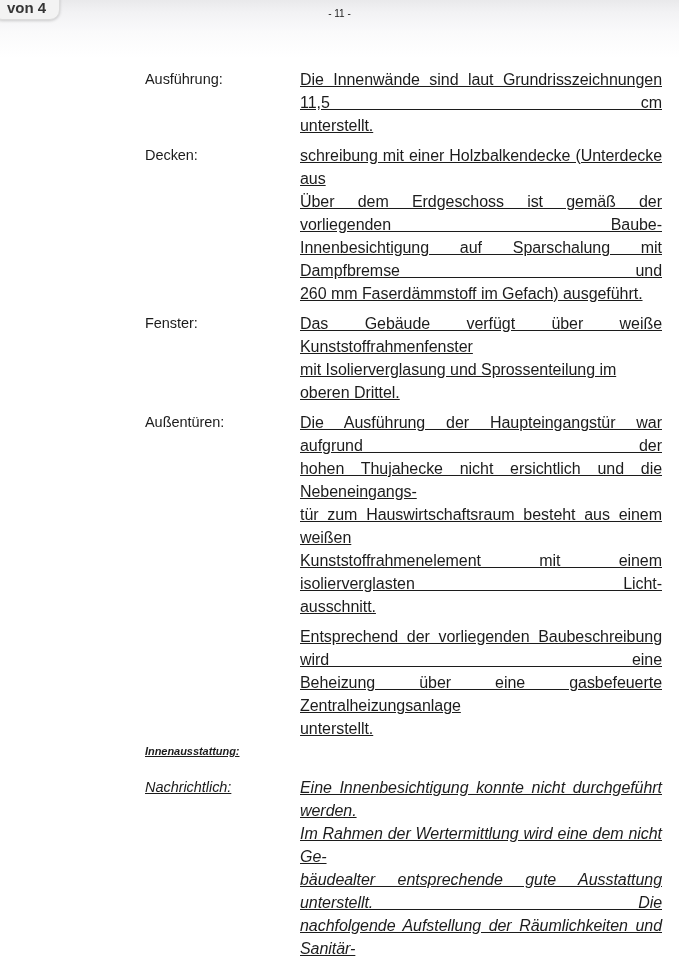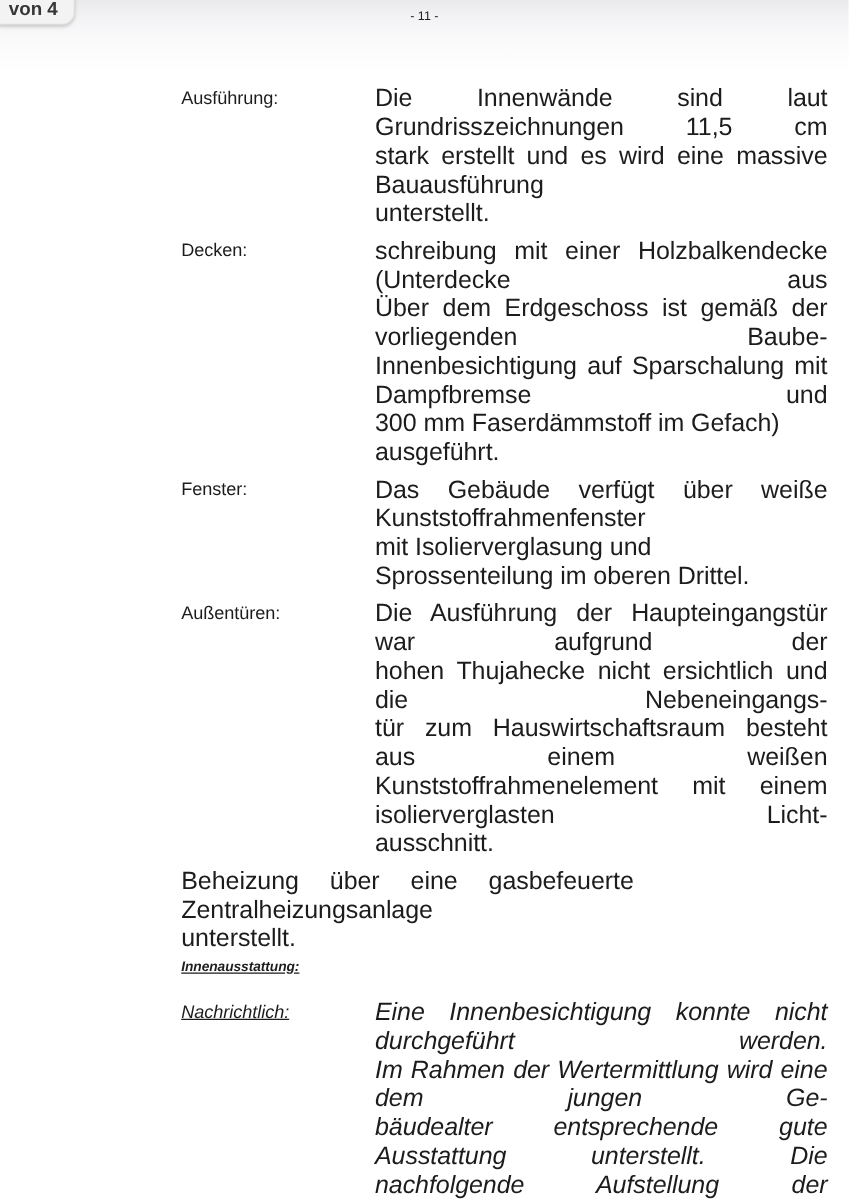--- a/index.html
+++ b/index.html
@@ -40,35 +40,36 @@
   }
   .content {
     position: absolute;
     left: 145px;
     top: 68px;
     width: 517px;
   }
   .rows .row {
     display: flex;
   }
-  .rows .row + .row { margin-top: 7px; }
+  .rows .row + .row { margin-top: 7px; justify-content: flex-end; }
   .row-label {
     width: 155px;
     flex: 0 0 155px;
     font-size: 14.5px;
     line-height: 23px;
     letter-spacing: -0.05px;
   }
   .row-label.underline { text-decoration: underline; }
   .row-body {
     width: 362px;
     flex: 0 0 362px;
-    font-size: 20px;
+    font-size: 16px;
     line-height: 23px;
     letter-spacing: -0.05px;
+    text-decoration: underline;
   }
   .line { text-align: left; }
   .line.just {
     text-align: justify;
     text-align-last: justify;
   }
   .row.italic .row-label,
   .row.italic .row-body { font-style: italic; }
   .section-heading {
     margin-bottom: 13px;
@@ -90,33 +91,32 @@
   <div class="page-number">- 11 -</div>
 
   <div class="content">
 
     <div class="rows">
         <div class="row">
           <div class="row-label">Ausführung:</div>
           <div class="row-body">
             <div class="para">
               <div class="line just">Die Innenwände sind laut Grundrisszeichnungen 11,5 cm</div>
-              <div class="line just">stark erstellt und es wird eine massive Bauausführung</div>
               <div class="line">unterstellt.</div>
             </div>
           </div>
         </div>
         <div class="row">
           <div class="row-label">Decken:</div>
           <div class="row-body">
             <div class="para">
               <div class="line just">schreibung mit einer Holzbalkendecke (Unterdecke aus</div>
               <div class="line just">Über dem Erdgeschoss ist gemäß der vorliegenden Baube-</div>
               <div class="line just">Innenbesichtigung auf Sparschalung mit Dampfbremse und</div>
-              <div class="line">300 mm Faserdämmstoff im Gefach) ausgeführt.</div>
+              <div class="line">260 mm Faserdämmstoff im Gefach) ausgeführt.</div>
             </div>
           </div>
         </div>
         <div class="row">
           <div class="row-label">Fenster:</div>
           <div class="row-body">
             <div class="para">
               <div class="line just">Das Gebäude verfügt über weiße Kunststoffrahmenfenster</div>
               <div class="line">mit Isolierverglasung und Sprossenteilung im oberen Drittel.</div>
             </div>
@@ -130,36 +130,37 @@
               <div class="line just">hohen Thujahecke nicht ersichtlich und die Nebeneingangs-</div>
               <div class="line just">tür zum Hauswirtschaftsraum besteht aus einem weißen</div>
               <div class="line just">Kunststoffrahmenelement mit einem isolierverglasten Licht-</div>
               <div class="line">ausschnitt.</div>
             </div>
           </div>
         </div>
         <div class="row">
           <div class="row-body">
             <div class="para">
+              <div class="line just">Entsprechend der vorliegenden Baubeschreibung wird eine</div>
               <div class="line just">Beheizung über eine gasbefeuerte Zentralheizungsanlage</div>
               <div class="line">unterstellt.</div>
             </div>
           </div>
         </div>
       </div>
 
     <div class="section-heading">Innenausstattung:</div>
 
     <div class="rows">
         <div class="row italic">
           <div class="row-label underline">Nachrichtlich:</div>
           <div class="row-body">
             <div class="para">
               <div class="line just">Eine Innenbesichtigung konnte nicht durchgeführt werden.</div>
-              <div class="line just">Im Rahmen der Wertermittlung wird eine dem jungen Ge-</div>
+              <div class="line just">Im Rahmen der Wertermittlung wird eine dem nicht Ge-</div>
               <div class="line just">bäudealter entsprechende gute Ausstattung unterstellt. Die</div>
               <div class="line just">nachfolgende Aufstellung der Räumlichkeiten und Sanitär-</div>
             </div>
           </div>
         </div>
       </div>
 
   </div>
 </div>
 

